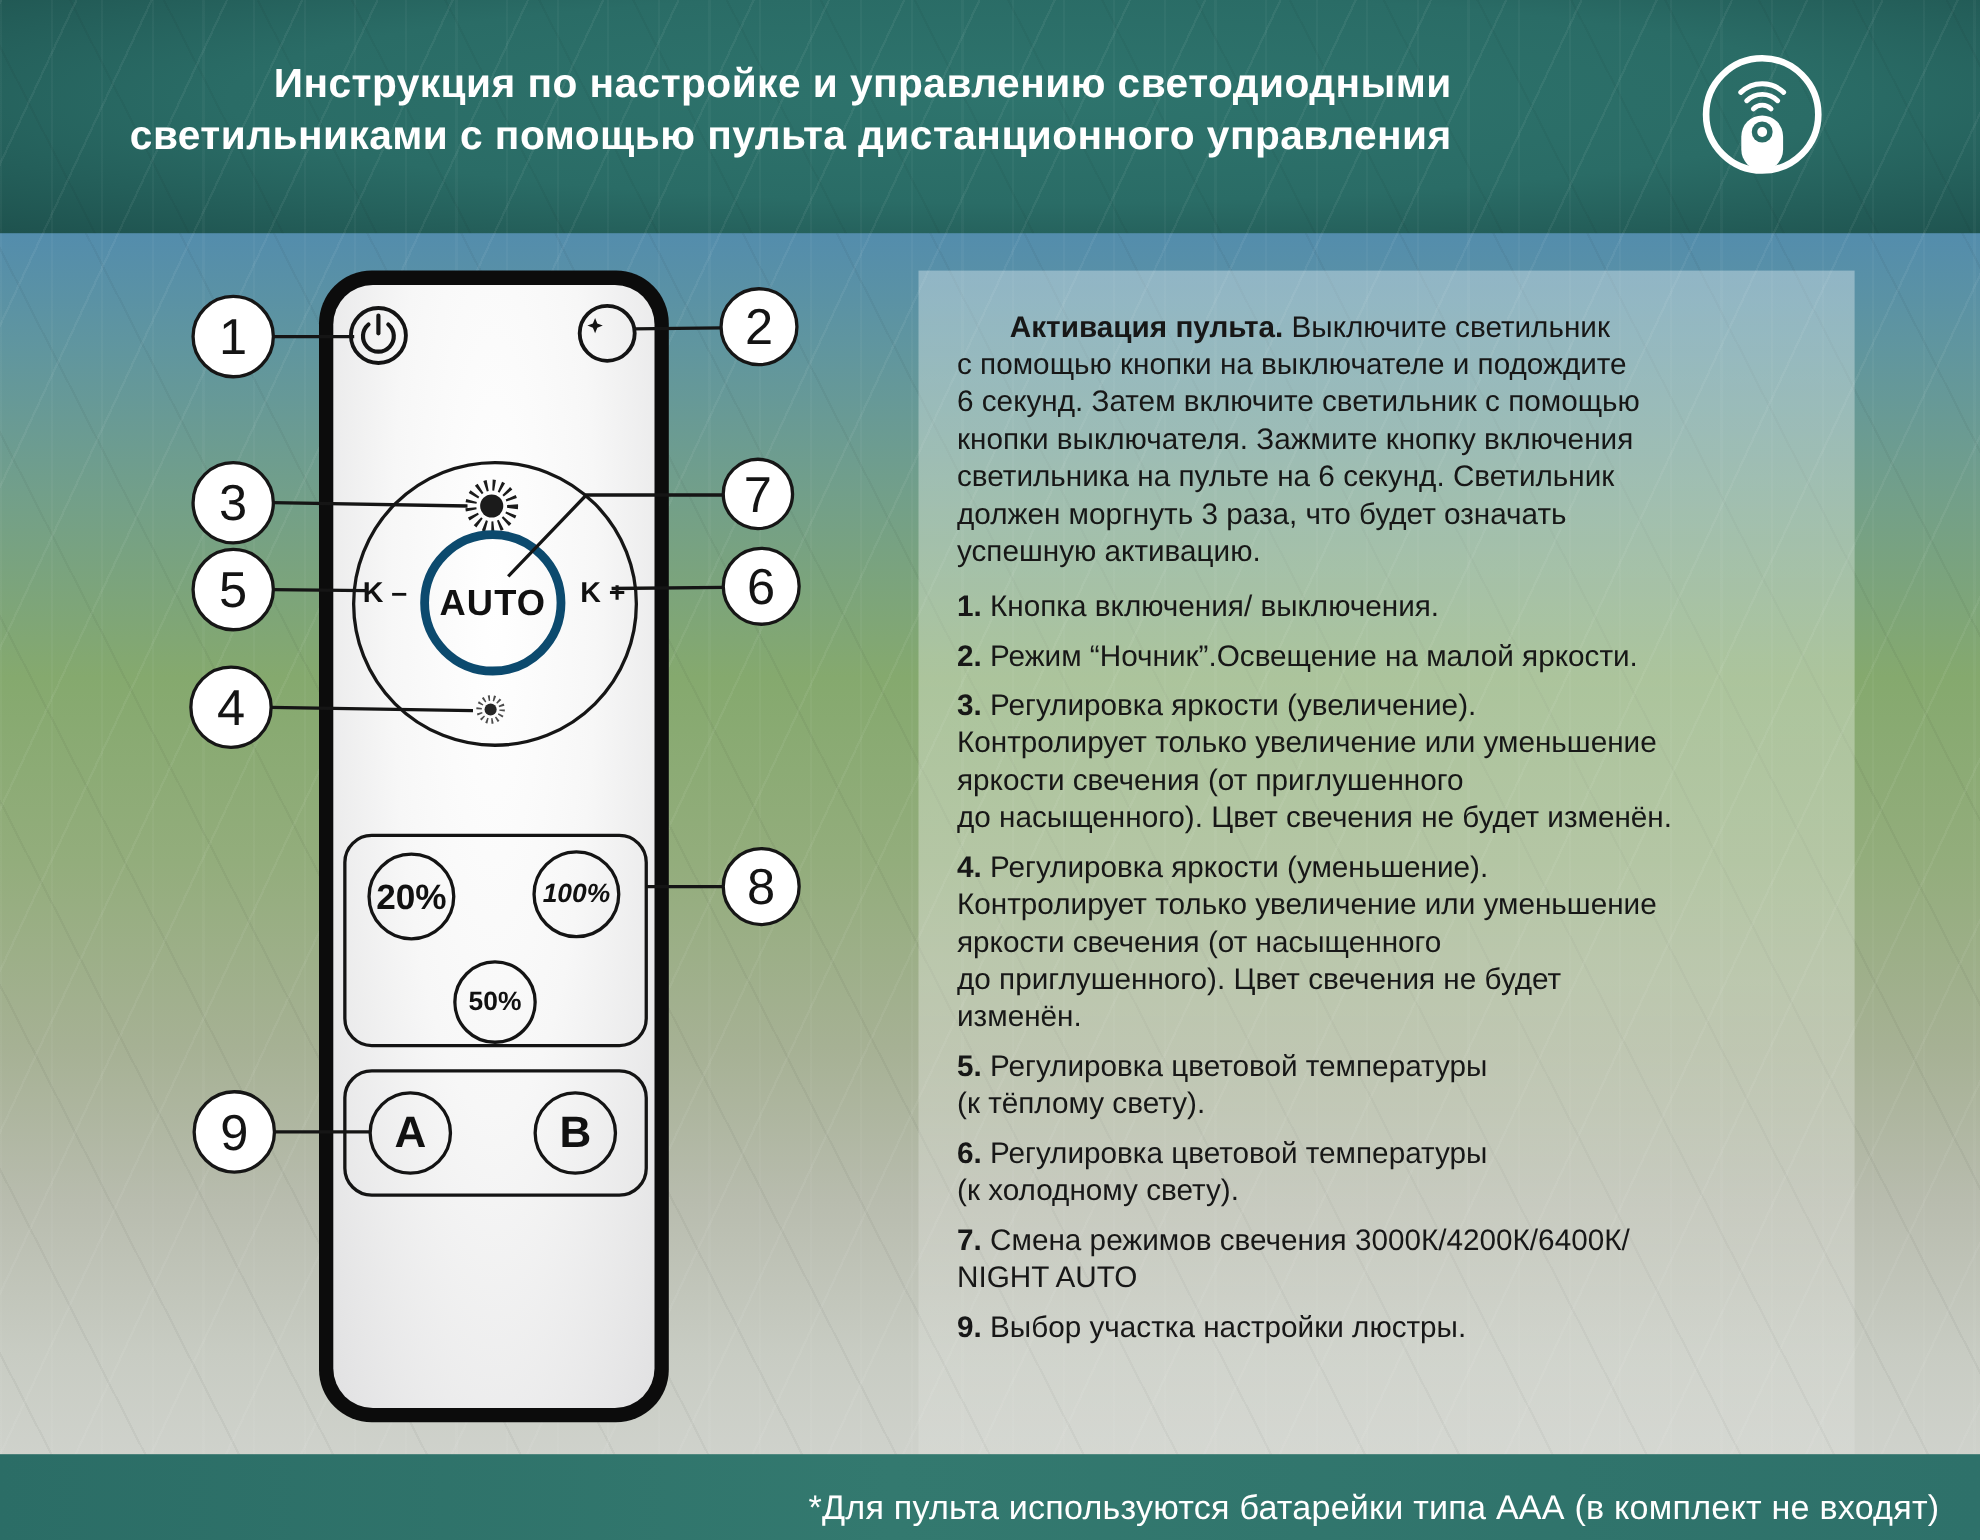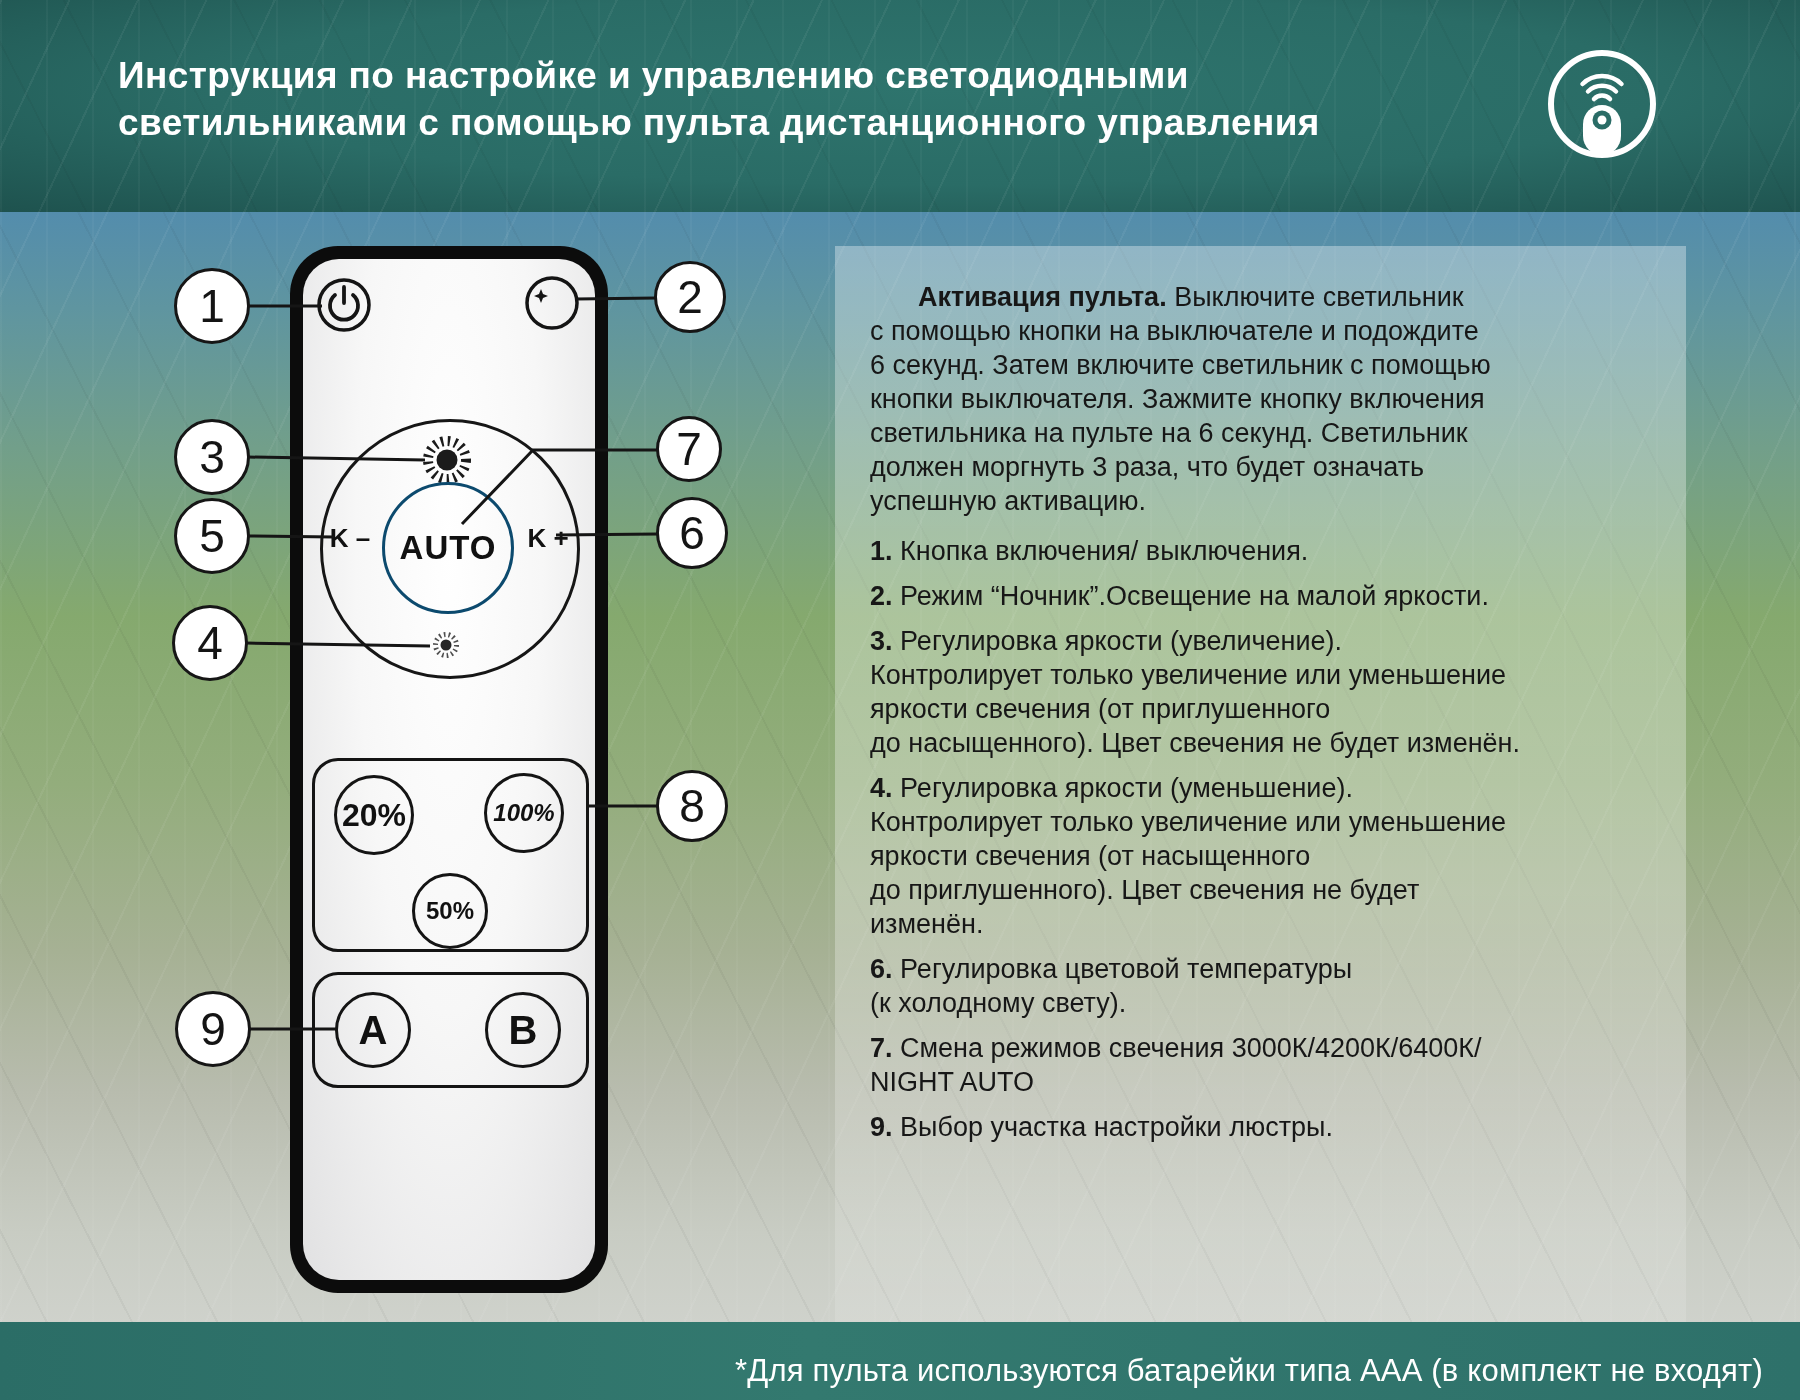--- a/index.html
+++ b/index.html
@@ -18,21 +18,21 @@
       repeating-linear-gradient(115deg, rgba(255,255,255,.055) 0 2px, transparent 2px 62px),
       repeating-linear-gradient(63deg, rgba(0,0,0,.04) 0 2px, transparent 2px 76px),
       repeating-linear-gradient(90deg, rgba(255,255,255,.035) 0 2px, transparent 2px 46px);
   }
   .header{
     position:absolute;left:0;top:0;width:1800px;height:212px;
     background:radial-gradient(ellipse at 52% 42%, #2e746d 0%, #2a6c66 55%, #1e524e 100%);
   }
   .title{
     position:absolute;left:118px;top:52px;color:#ffffff;
-    font-size:37px;font-weight:700;line-height:47px;letter-spacing:.4px;
+    font-size:37px;font-weight:700;line-height:47px;letter-spacing:.4px;text-align:right;
   }
   .header-icon{position:absolute;left:1547px;top:49px;width:110px;height:110px;}
   .footer{
     position:absolute;left:0;top:1322px;width:1800px;height:97px;
     background:linear-gradient(90deg,#2b6d66 0%,#33796f 45%,#2e716a 100%);
     display:flex;align-items:center;justify-content:flex-end;
     padding-right:37px;color:#ffffff;font-size:31px;font-weight:400;letter-spacing:.2px;
   }
   .panel{
     position:absolute;left:835px;top:246px;width:851px;height:1076px;
@@ -43,21 +43,21 @@
   .intro .lead{font-weight:700;margin-left:48px;}
   .pre{white-space:pre-line;}
   .item{margin-bottom:11px;}
   .item .num{font-weight:700;}
   
   .remote{position:absolute;left:290px;top:246px;width:318px;height:1047px;background:#0c0c0c;border-radius:48px;}
   .remote-face{position:absolute;inset:13px;border-radius:36px;
     background:radial-gradient(ellipse at 50% 28%, #ffffff 0%, #f7f7f7 45%, #e1e1e2 100%);}
   .remote .abs{position:absolute;}
   .big-circle{left:30px;top:173px;width:260px;height:260px;border:3px solid #161616;border-radius:50%;}
-  .auto-circle{left:92px;top:236px;width:132px;height:132px;border:3px solid #0c4a6e;border-radius:50%;
+  .auto-circle{left:92px;top:236px;width:132px;height:132px;border:8px solid #0c4a6e;border-radius:50%;
     display:flex;align-items:center;justify-content:center;font-size:33px;font-weight:700;letter-spacing:1px;color:#111;}
   .k-label{width:64px;text-align:center;font-size:26px;font-weight:700;color:#111;line-height:32px;}
   .k-minus{left:28px;top:276px;}
   .k-plus{left:226px;top:276px;}
   .pct-section{left:22px;top:512px;width:277px;height:194px;border:3px solid #141414;border-radius:26px;}
   .ab-section{left:22px;top:726px;width:277px;height:116px;border:3px solid #141414;border-radius:26px;}
   .rbtn{position:absolute;border:3px solid #141414;border-radius:50%;
     display:flex;align-items:center;justify-content:center;font-weight:700;color:#111;}
   .btn-20{left:44px;top:529px;width:80px;height:80px;font-size:32px;}
   .btn-100{left:194px;top:527px;width:80px;height:80px;font-size:24px;font-style:italic;}
@@ -179,20 +179,25 @@
     </div>
     <div class="item">
       <span class="num">4.</span>
       <span class="pre">Регулировка яркости (уменьшение).
 Контролирует только увеличение или уменьшение
 яркости свечения (от насыщенного
 до приглушенного). Цвет свечения не будет
 изменён.</span>
     </div>
     <div class="item">
+      <span class="num">5.</span>
+      <span class="pre">Регулировка цветовой температуры
+(к тёплому свету).</span>
+    </div>
+    <div class="item">
       <span class="num">6.</span>
       <span class="pre">Регулировка цветовой температуры
 (к холодному свету).</span>
     </div>
     <div class="item">
       <span class="num">7.</span>
       <span class="pre">Смена режимов свечения 3000К/4200К/6400К/
 NIGHT AUTO</span>
     </div>
     <div class="item">

